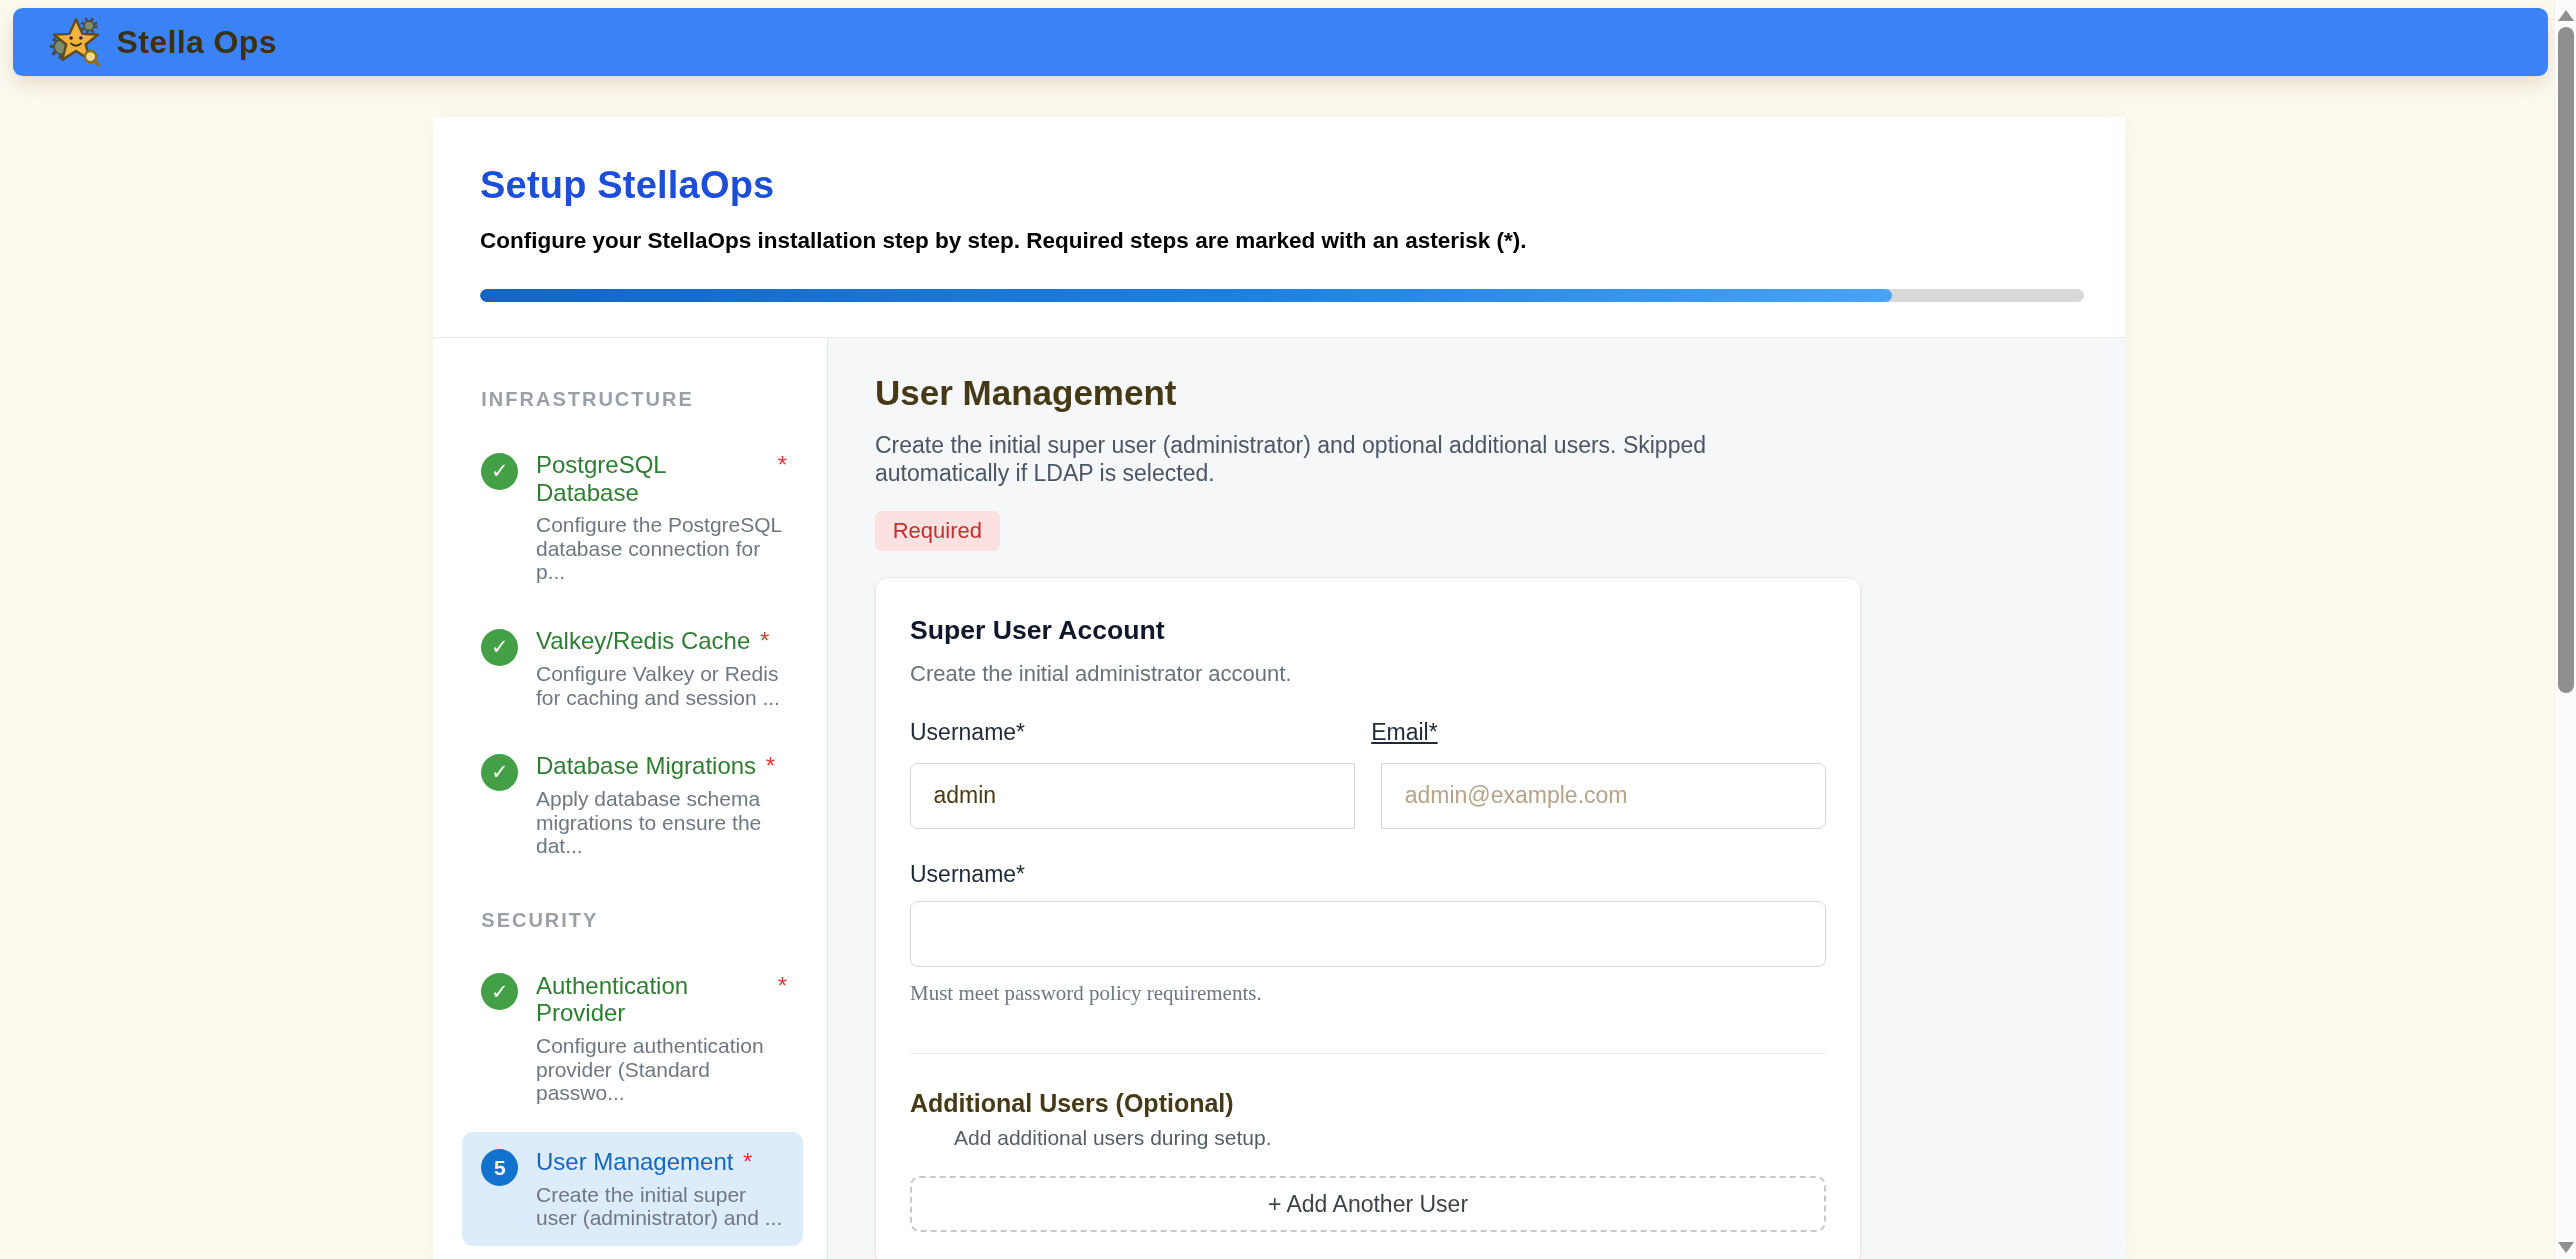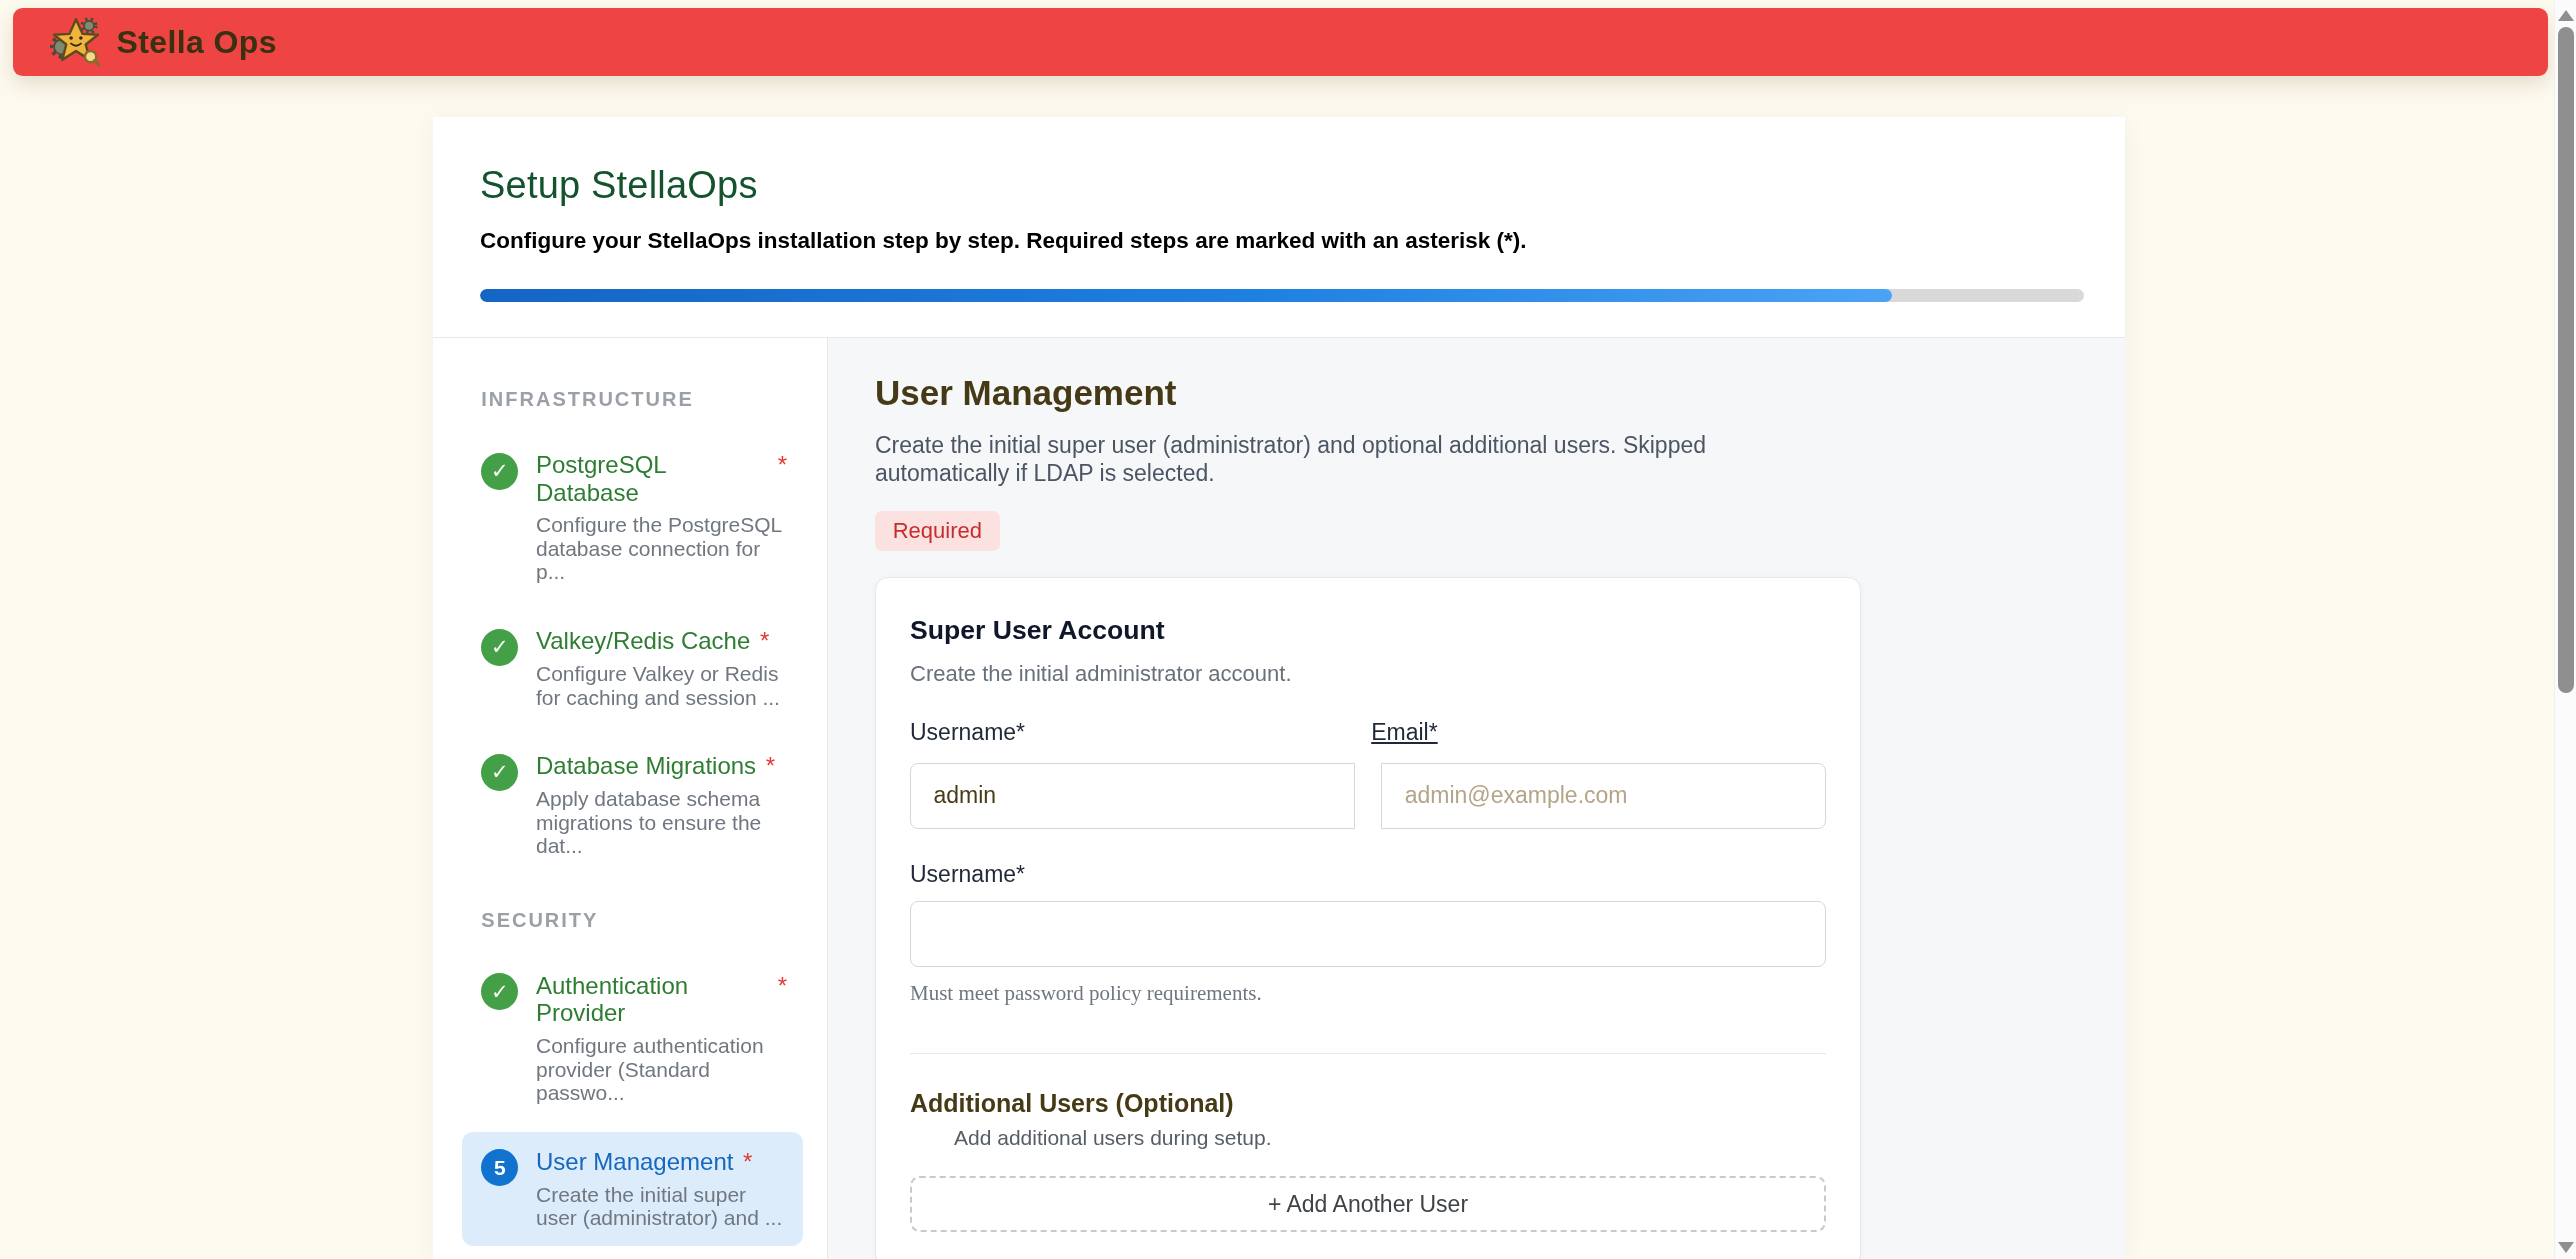--- a/index.html
+++ b/index.html
@@ -7,35 +7,35 @@
   body {
     font-family:"Liberation Sans","DejaVu Sans",sans-serif;
     background:#fdfaf0;
     position:relative;
     color:#222;
   }
 
   
   .navbar {
     position:absolute; left:13px; top:8px; width:2535px; height:68px;
-    background:#ef4444; border-radius:9.7px;
+    background:#3b82f6; border-radius:9.7px;
     box-shadow:0 8px 21px rgba(160,145,100,.28);
     display:flex; align-items:center; padding-left:37px;
   }
   .brand { display:flex; align-items:center; gap:14.5px; cursor:pointer; }
   .brand-text { font-size:32px; font-weight:700; color:#3a3110; letter-spacing:0.4px; }
 
   
   .content {
     position:absolute; left:433px; top:117px; width:1692px; height:1143px;
     background:#ffffff; box-shadow:0 3.2px 24px rgba(0,0,0,.05);
     display:flex; flex-direction:column;
   }
   .content-header { padding:47px 47px 35px 47px; border-bottom:1.6px solid #e8e8e8; }
-  .content-header h1 { font-size:38px; font-weight:400; color:#14532d; letter-spacing:0.2px; }
+  .content-header h1 { font-size:38px; font-weight:700; color:#1d4ed8; letter-spacing:0.2px; }
   .page-subtitle { font-size:22.5px; color:#000000; margin-top:21px;font-weight:bold; }
   .progress-track {
     margin-top:35px; width:1604px; height:13px; border-radius:7.2px; background:#d9d9d9;
     overflow:hidden;
   }
   .progress-fill {
     height:100%; width:0%; border-radius:7.2px;
     background:linear-gradient(90deg,#1565c4 0%,#1e80e0 55%,#4aa3f5 100%);
   }
 

